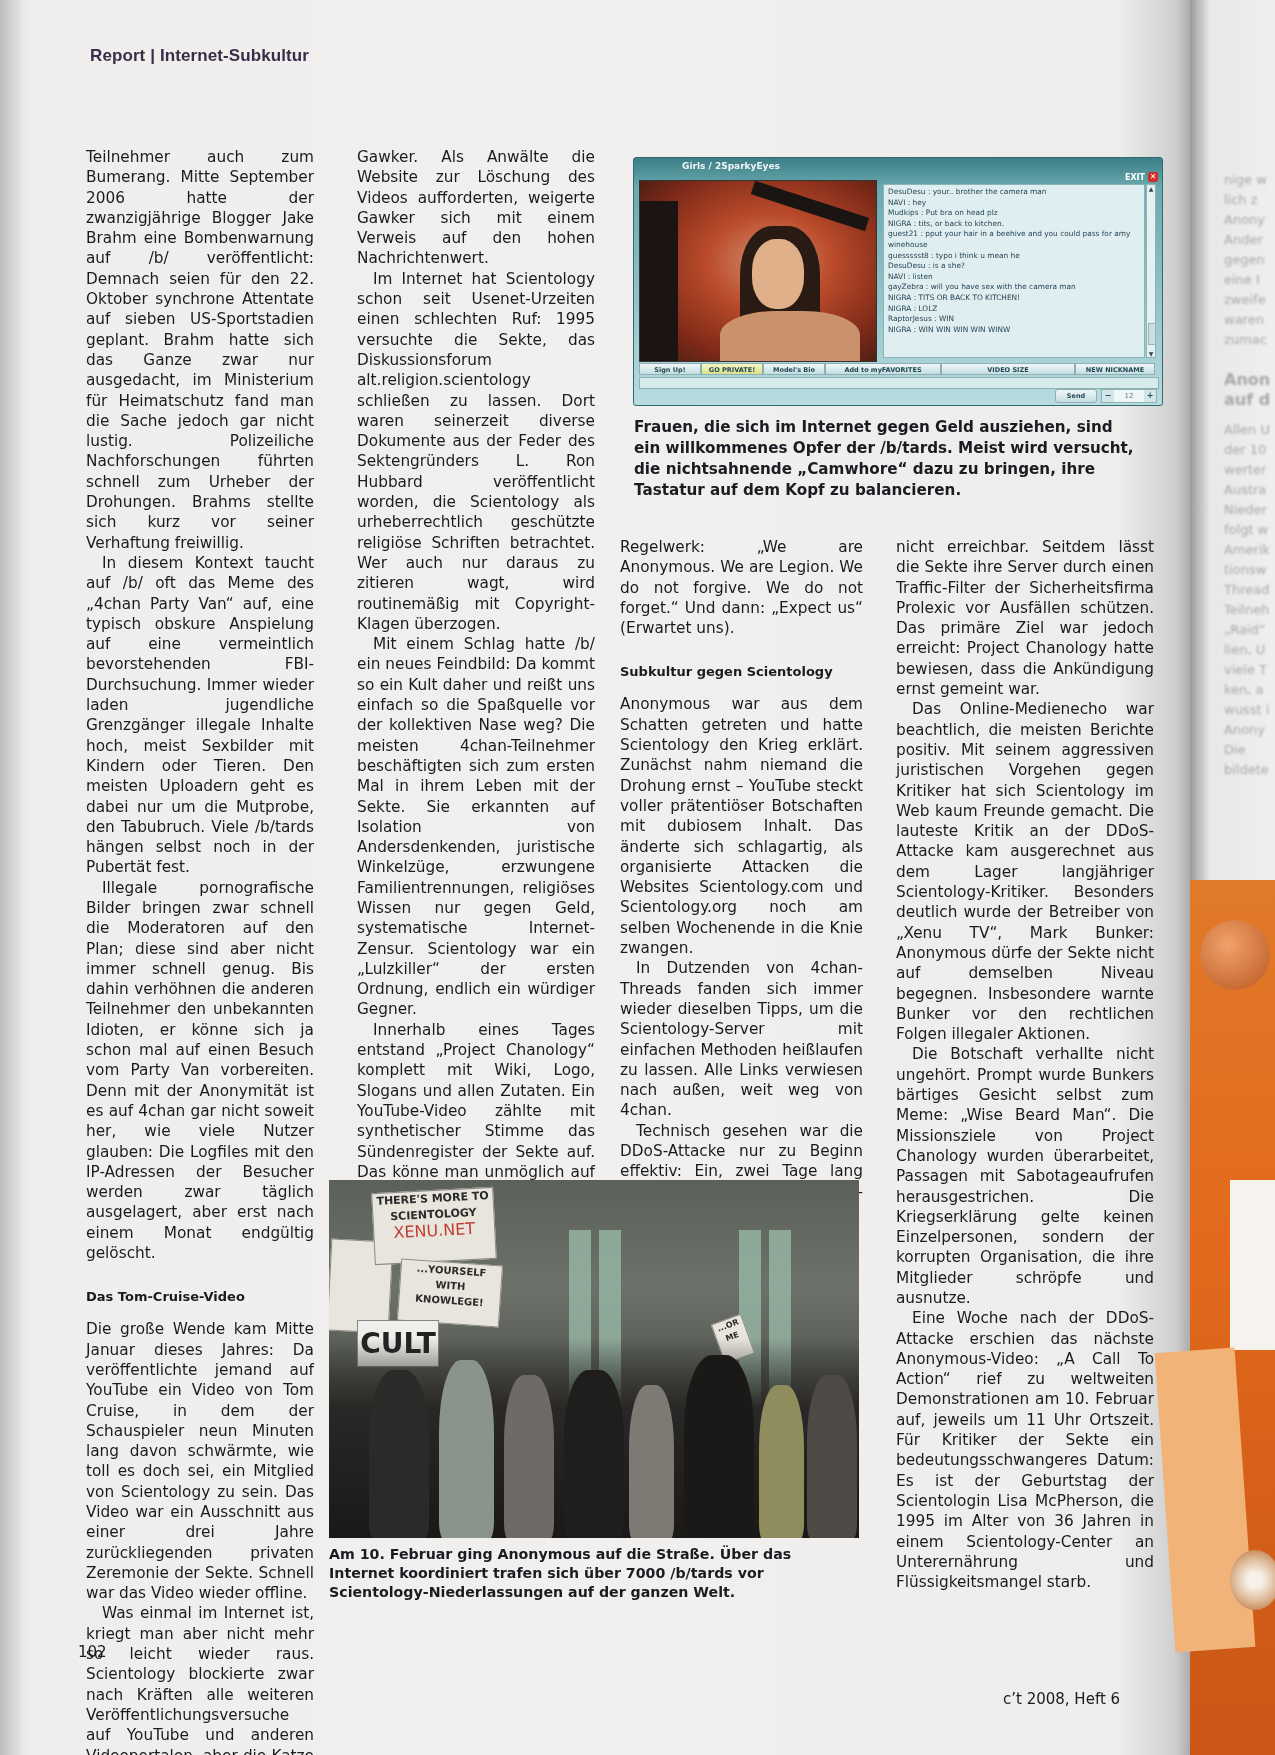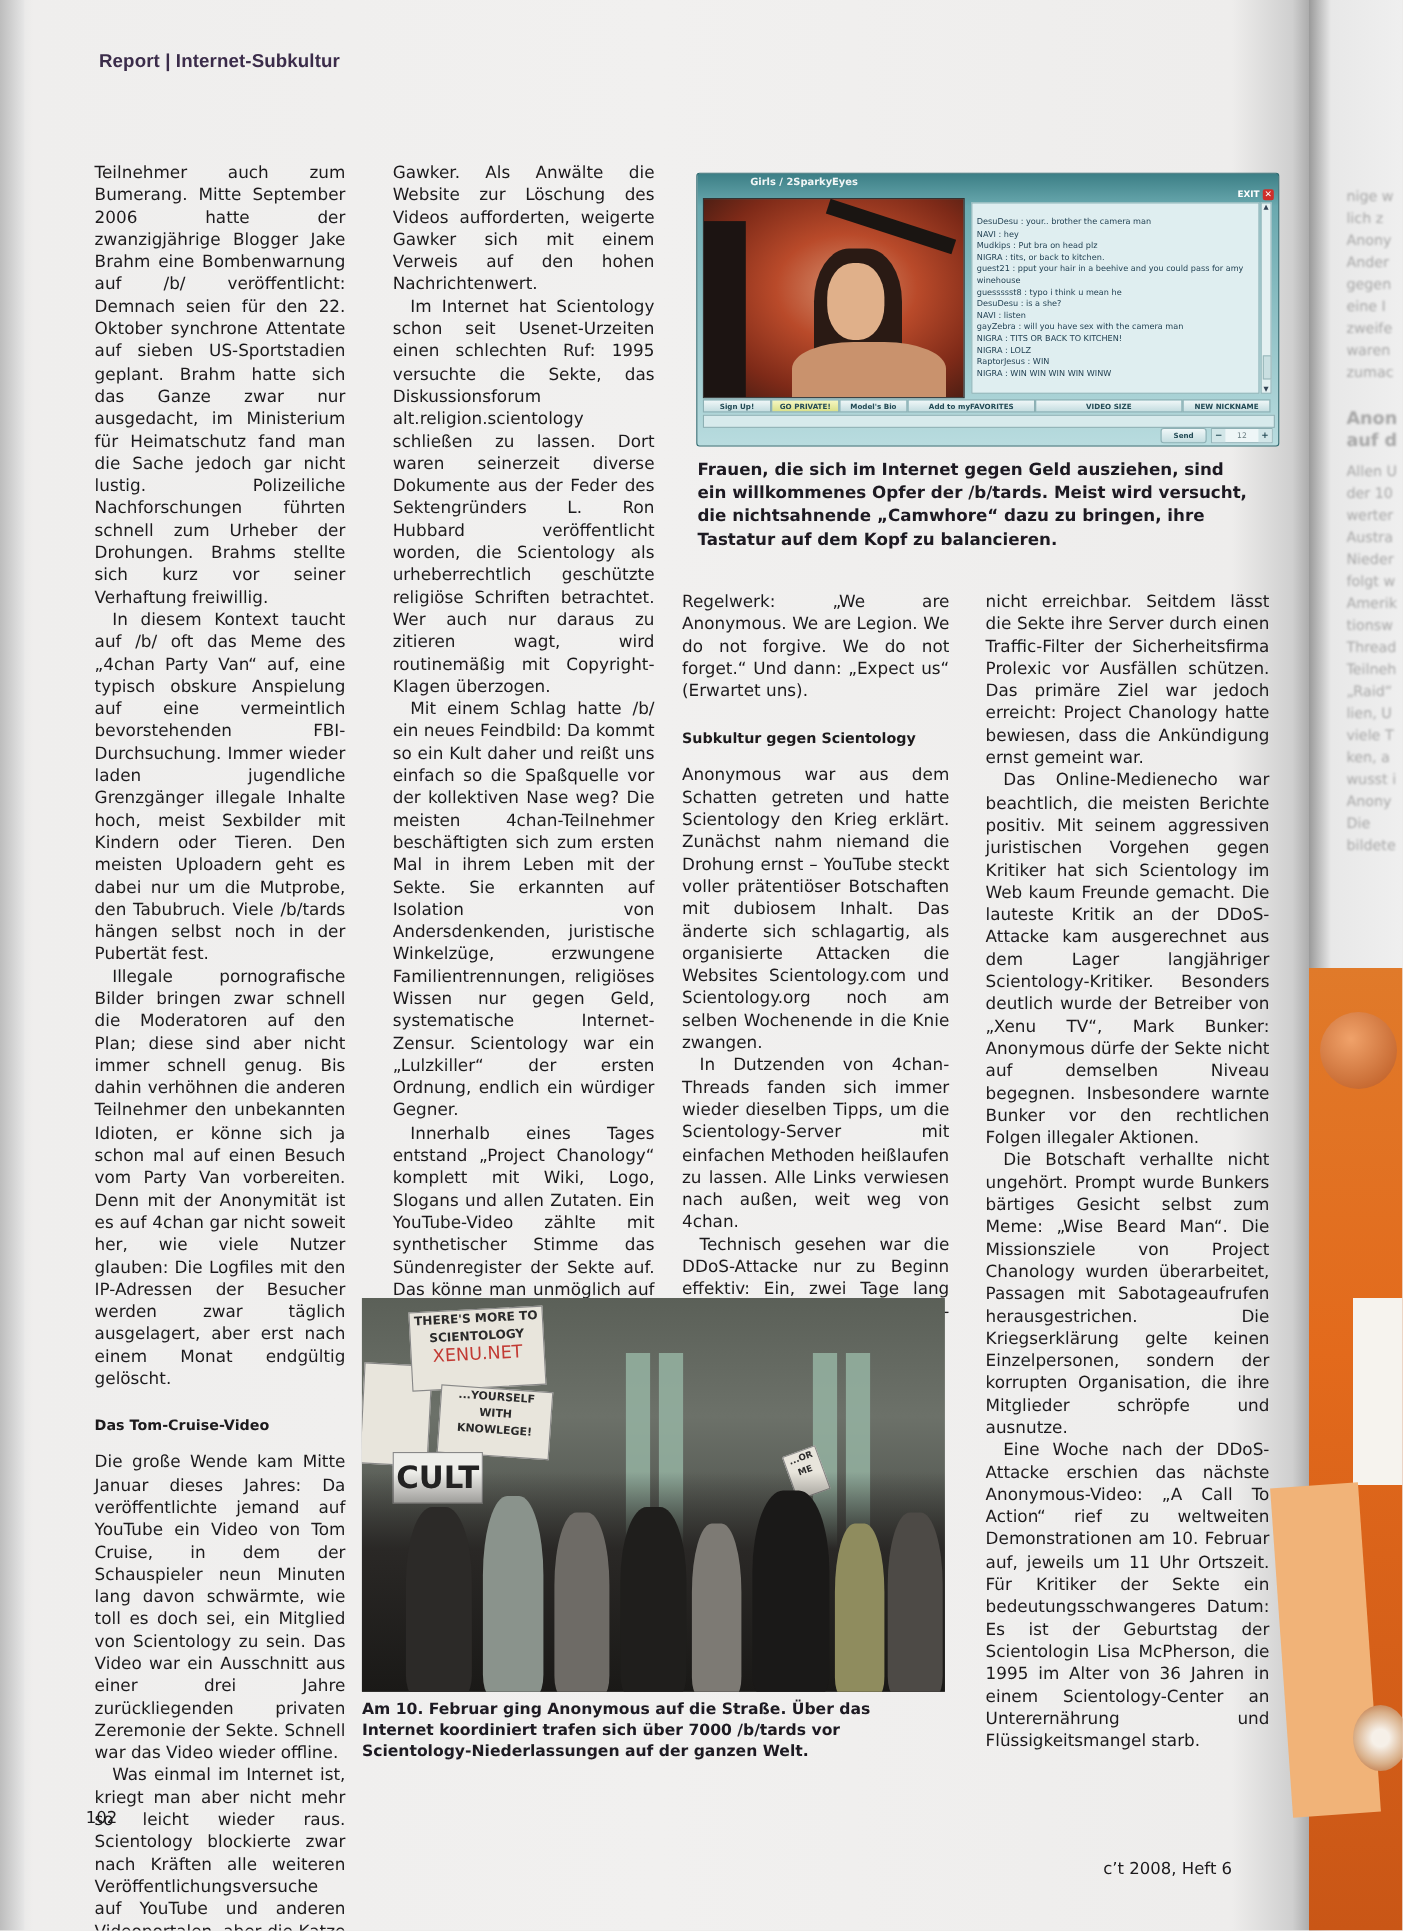--- a/index.html
+++ b/index.html
@@ -68,38 +68,38 @@
     position: absolute; left: 633px; top: 157px; width: 528px; height: 247px;
     background: linear-gradient(180deg, #3c7f86 0%, #6aa9af 12%, #b9dcdf 100%);
     border: 1px solid #2e6a70; border-radius: 3px;
     font-family: "DejaVu Sans", sans-serif;
   }
   .chat-title {
     position: absolute; left: 8px; top: 3px; font-size: 9px; font-weight: bold; color: #f1f6f6; margin-left: 40px;
   }
   .chat-exit {
     position: absolute; right: 4px; top: 14px; font-size: 8px; font-weight: bold; color: #ffffff;
-    display: flex; align-items: flex-start; gap: 3px;
+    display: flex; align-items: center; gap: 3px;
   }
   .chat-exit .x { width: 10px; height: 10px; background: #cf2e2a; color: #fff; border-radius: 2px;
     font-size: 8px; line-height: 10px; text-align: center; }
   .cam {
     position: absolute; left: 5px; top: 22px; width: 236px; height: 180px;
     background: radial-gradient(ellipse at 55% 45%, #d69070 0%, #b94a2a 35%, #7e2a18 70%, #3b1a12 100%);
     border: 1px solid #333; overflow: hidden;
   }
   .cam .frame-left { position: absolute; left: 0; top: 20px; width: 38px; height: 160px; background: #1c1412; }
   .cam .hair { position: absolute; left: 100px; top: 45px; width: 80px; height: 120px; border-radius: 40% 40% 20% 20%; background: #2a1a14; }
   .cam .face { position: absolute; left: 112px; top: 58px; width: 52px; height: 70px; border-radius: 45%; background: #e0b08a; }
   .cam .keyboard { position: absolute; left: 110px; top: 18px; width: 120px; height: 14px; background: #1a1512; transform: rotate(18deg); }
   .cam .body { position: absolute; left: 80px; top: 130px; width: 140px; height: 60px; border-radius: 40% 40% 0 0; background: #c9926d; }
   .chat-log {
     position: absolute; left: 249px; top: 26px; width: 262px; height: 174px;
     background: #dfeef0; border: 1px solid #8cb3b7;
-    font-size: 7.4px; line-height: 10.6px; color: #1d3d4f; padding: 12px 4px; box-sizing: border-box;
+    font-size: 7.4px; line-height: 10.6px; color: #1d3d4f; padding: 2px 4px; box-sizing: border-box;
     overflow: hidden;
   }
   .chat-scroll {
     position: absolute; left: 512px; top: 26px; width: 10px; height: 174px;
     background: #e4f0f1; border: 1px solid #8cb3b7; box-sizing: border-box;
   }
   .chat-scroll .thumb { position: absolute; left: 1px; bottom: 12px; width: 6px; height: 20px; background: #c9dfe1; border: 1px solid #9ab8bb; }
   .chat-scroll .up, .chat-scroll .down { position: absolute; left: 0; width: 8px; font-size: 6px; text-align: center; color: #345; }
   .chat-scroll .up { top: 0; } .chat-scroll .down { bottom: 0; }
   .chat-tabs {

